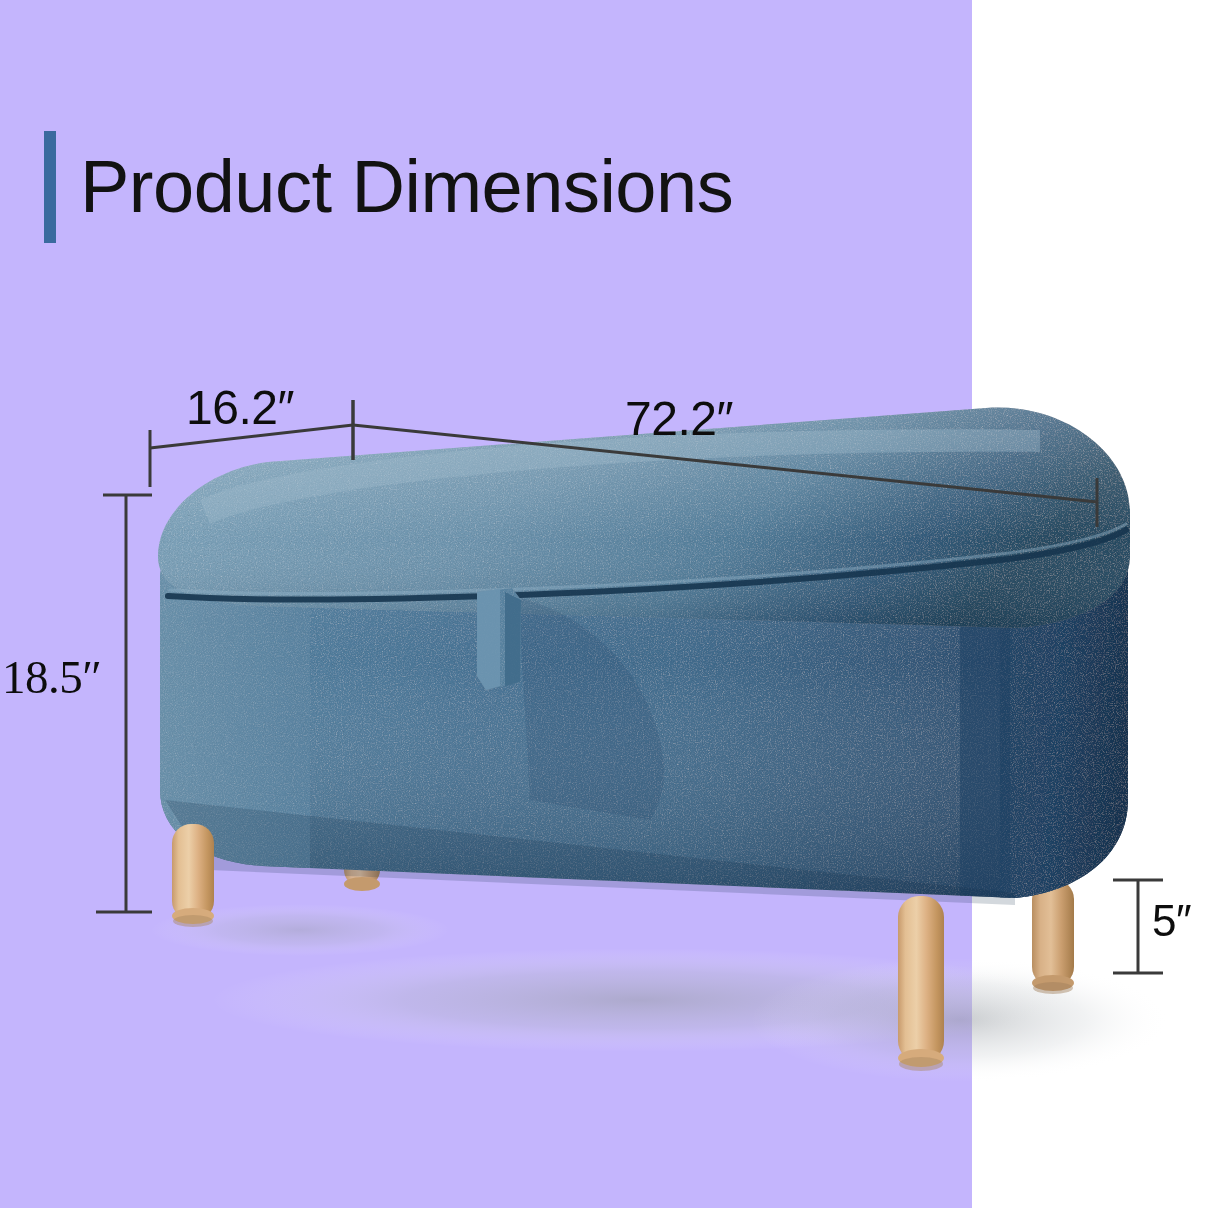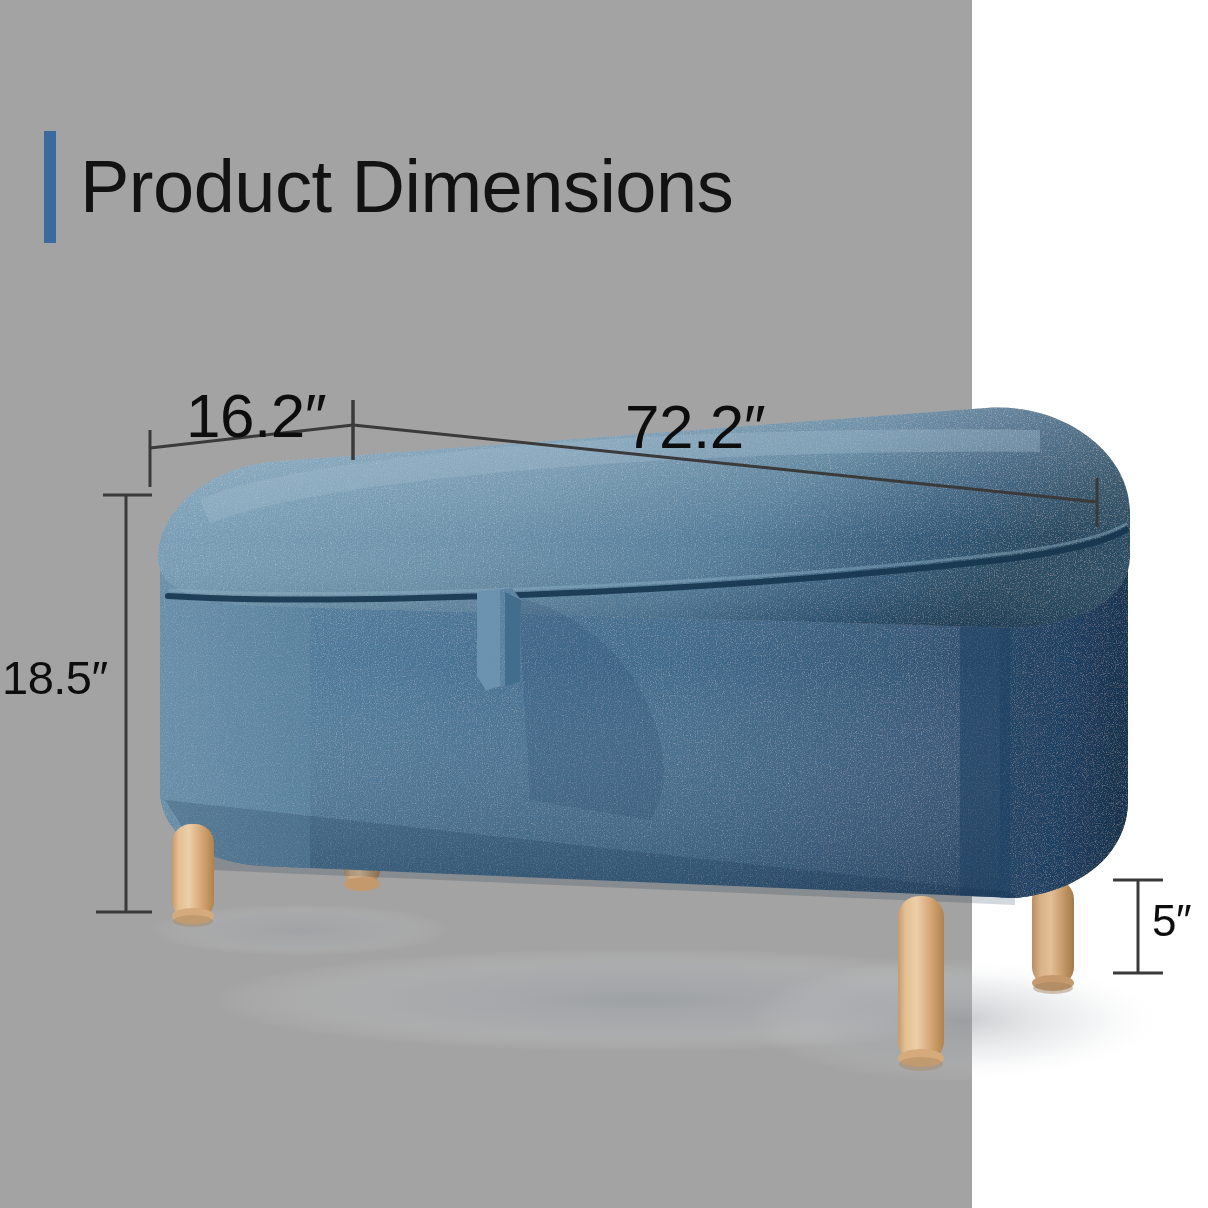--- a/index.html
+++ b/index.html
@@ -13,21 +13,21 @@
     font-family: "Liberation Sans", sans-serif;
     overflow: hidden;
     position: relative;
   }
 
   #stage {
     position: absolute;
     left: 0; top: 0;
     width: 972px;
     height: 1208px;
-    background: #a3a3a3;
+    background: #c4b5fd;
   }
 
   
   .title-row {
     position: absolute;
     left: 44px;
     top: 131px;
     display: flex;
     align-items: stretch;
     height: 112px;
@@ -44,30 +44,30 @@
     font-weight: 400;
     color: #121212;
     letter-spacing: -0.5px;
     white-space: nowrap;
     font-family: "Liberation Sans", sans-serif;
   }
 
   
   .dim-label {
     position: absolute;
-    font-size: 62px;
+    font-size: 48px;
     color: #0d0d0d;
     font-weight: 400;
     white-space: nowrap;
     font-family: "Liberation Sans", sans-serif;
     letter-spacing: -0.5px;
   }
   #label-depth  { left: 186px; top: 380px; }
   #label-width  { left: 625px; top: 391px; }
-  #label-height { left: 2px;   top: 650px; font-size: 47px; }
+  #label-height { left: 2px;   top: 650px; font-size: 47px; font-family: Liberation Serif, serif; }
   #label-legs   { left: 1152px; top: 896px; font-size: 44px; }
 
   
   svg#art {
     position: absolute;
     left: 0; top: 0;
     width: 1208px;
     height: 1208px;
   }
 </style>

